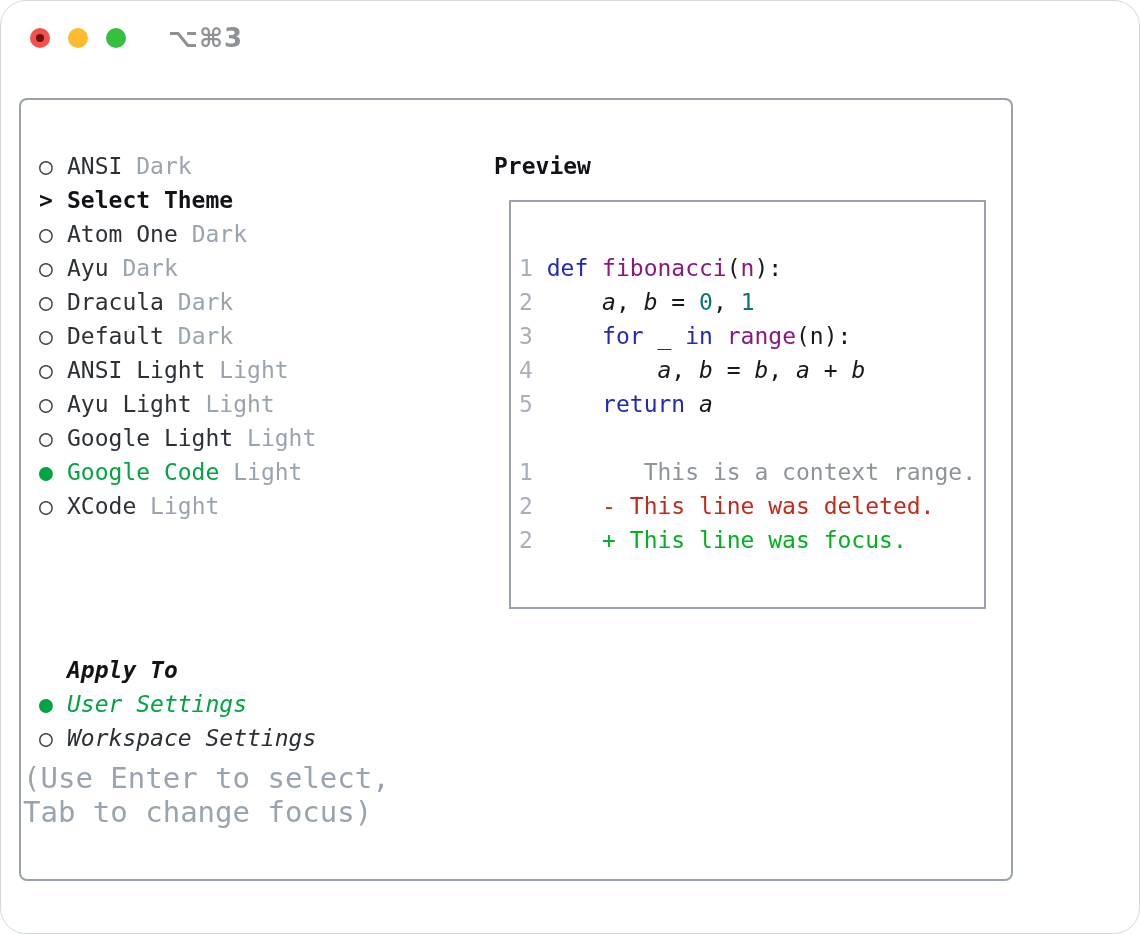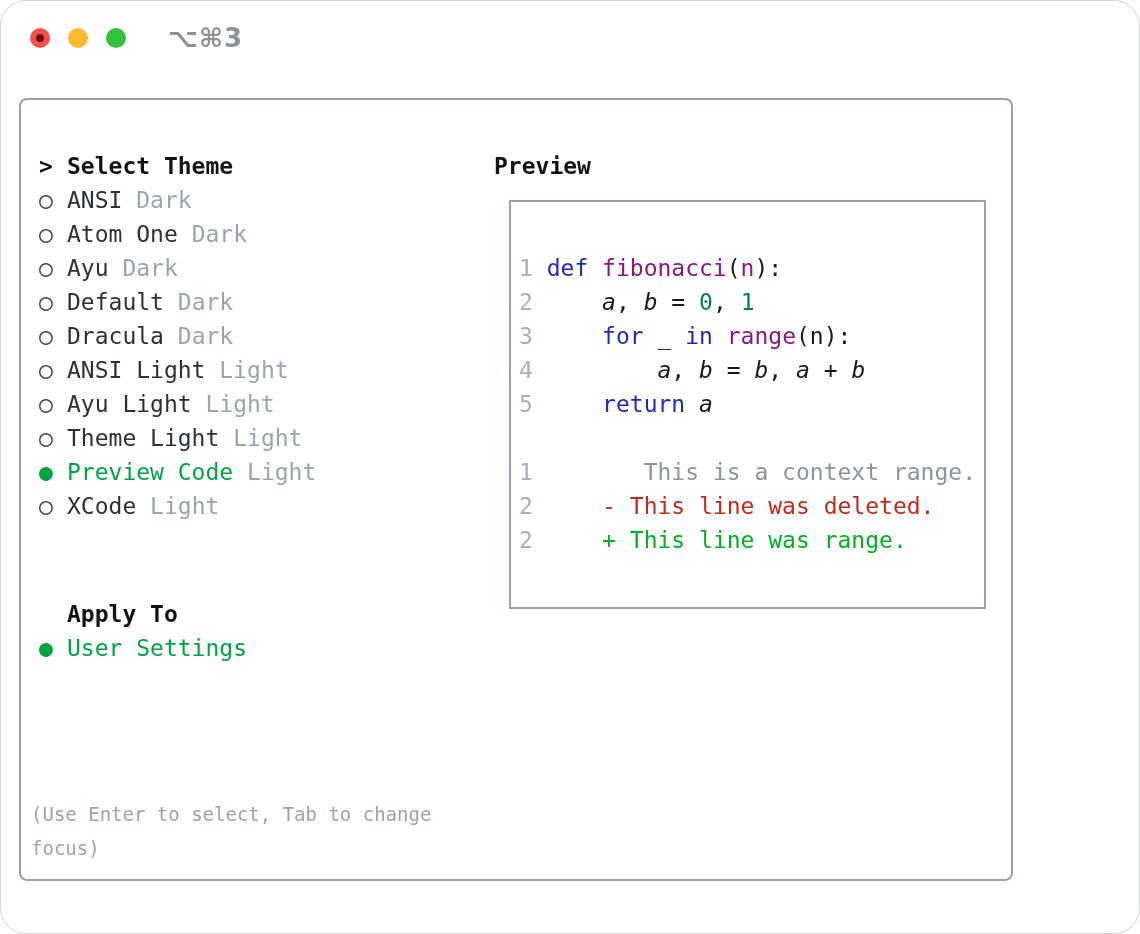--- a/index.html
+++ b/index.html
@@ -37,29 +37,29 @@
 
   
   .theme-list { position: absolute; left: 38px; top: 148px; }
   .row { height: 34px; line-height: 34px; font-size: 23px; white-space: pre; color: var(--text_primary); }
   .row .marker { display: inline-block; width: 28px; color: #41464e; }
   .row.header { font-weight: bold; color: #111317; }
   .row.header .marker { color: #111317; font-weight: bold; }
   .row .variant { color: var(--text_muted); }
   .row.selected .name, .row.selected .marker { color: var(--accent_green); }
 
-  .apply-to { position: absolute; left: 38px; top: 596px; }
+  .apply-to { position: absolute; left: 38px; top: 652px; font-style: italic; }
   .section-label {
     height: 34px; line-height: 34px; font-size: 23px; font-weight: bold;
     color: #111317; padding-left: 28px; white-space: pre;
   }
 
   .help {
-    position: absolute; left: 30px; top: 760px; width: 430px;
-    font-size: 19px; line-height: 34px; color: var(--text_muted); margin-top: 36px;
+    position: absolute; left: 22px; top: 760px; width: 430px;
+    font-size: 29px; line-height: 34px; color: var(--text_muted);
   }
 
   
   .preview-title {
     position: absolute; left: 493px; top: 148px; height: 34px; line-height: 34px;
     font-size: 23px; font-weight: bold; color: #111317;
   }
   .preview-box {
     position: absolute; left: 508px; top: 199px; width: 477px; height: 409px;
     border: 2px solid var(--panel_border); background: #fff; overflow: hidden;
@@ -84,51 +84,52 @@
   <div class="titlebar">
     <span class="light light-red"></span>
     <span class="light light-yellow"></span>
     <span class="light light-green"></span>
     <span class="win-title">⌥⌘3</span>
   </div>
 
   <div class="panel"></div>
 
   <div class="theme-list" id="theme-list">
+      <div class="row"><span class="marker">○</span><span class="name">ANSI</span> <span class="variant">Dark</span></div>
       <div class="row header"><span class="marker">&gt;</span><span class="name">Select Theme</span></div>
-      <div class="row"><span class="marker">○</span><span class="name">ANSI</span> <span class="variant">Dark</span></div>
       <div class="row"><span class="marker">○</span><span class="name">Atom One</span> <span class="variant">Dark</span></div>
       <div class="row"><span class="marker">○</span><span class="name">Ayu</span> <span class="variant">Dark</span></div>
+      <div class="row"><span class="marker">○</span><span class="name">Dracula</span> <span class="variant">Dark</span></div>
       <div class="row"><span class="marker">○</span><span class="name">Default</span> <span class="variant">Dark</span></div>
-      <div class="row"><span class="marker">○</span><span class="name">Dracula</span> <span class="variant">Dark</span></div>
       <div class="row"><span class="marker">○</span><span class="name">ANSI Light</span> <span class="variant">Light</span></div>
       <div class="row"><span class="marker">○</span><span class="name">Ayu Light</span> <span class="variant">Light</span></div>
-      <div class="row"><span class="marker">○</span><span class="name">Theme Light</span> <span class="variant">Light</span></div>
-      <div class="row selected"><span class="marker">●</span><span class="name">Preview Code</span> <span class="variant">Light</span></div>
+      <div class="row"><span class="marker">○</span><span class="name">Google Light</span> <span class="variant">Light</span></div>
+      <div class="row selected"><span class="marker">●</span><span class="name">Google Code</span> <span class="variant">Light</span></div>
       <div class="row"><span class="marker">○</span><span class="name">XCode</span> <span class="variant">Light</span></div>
     </div>
 
   <div class="apply-to">
     <div class="section-label">Apply To</div>
     <div id="apply-list">
         <div class="row selected"><span class="marker">●</span><span class="name">User Settings</span></div>
+        <div class="row"><span class="marker">○</span><span class="name">Workspace Settings</span></div>
       </div>
   </div>
 
   <div class="help">(Use Enter to select, Tab to change focus)</div>
 
   <div class="preview-title">Preview</div>
 
   <div class="preview-box">
     <div class="code" id="code">
         <div class="code-line"><span class="tk-ln">1 </span><span class="tk-kw">def </span><span class="tk-fn">fibonacci</span><span class="tk-pl">(</span><span class="tk-fn">n</span><span class="tk-pl">):</span></div>
         <div class="code-line"><span class="tk-ln">2 </span><span class="tk-pl">    </span><span class="tk-id">a</span><span class="tk-pl">, </span><span class="tk-id">b</span><span class="tk-pl"> = </span><span class="tk-nm">0</span><span class="tk-pl">, </span><span class="tk-nm">1</span></div>
         <div class="code-line"><span class="tk-ln">3 </span><span class="tk-pl">    </span><span class="tk-kw">for</span><span class="tk-pl"> _ </span><span class="tk-kw">in</span><span class="tk-pl"> </span><span class="tk-fn">range</span><span class="tk-pl">(n):</span></div>
         <div class="code-line"><span class="tk-ln">4 </span><span class="tk-pl">        </span><span class="tk-id">a</span><span class="tk-pl">, </span><span class="tk-id">b</span><span class="tk-pl"> = </span><span class="tk-id">b</span><span class="tk-pl">, </span><span class="tk-id">a</span><span class="tk-pl"> + </span><span class="tk-id">b</span></div>
         <div class="code-line"><span class="tk-ln">5 </span><span class="tk-pl">    </span><span class="tk-kw">return </span><span class="tk-id">a</span></div>
         <div class="code-line"></div>
         <div class="code-line"><span class="tk-ln">1</span><span class="tk-pl">        </span><span class="tk-ctx">This is a context range.</span></div>
         <div class="code-line"><span class="tk-ln">2</span><span class="tk-pl">     </span><span class="tk-del">- This line was deleted.</span></div>
-        <div class="code-line"><span class="tk-ln">2</span><span class="tk-pl">     </span><span class="tk-add">+ This line was range.</span></div>
+        <div class="code-line"><span class="tk-ln">2</span><span class="tk-pl">     </span><span class="tk-add">+ This line was focus.</span></div>
       </div>
   </div>
 
 </div>
 
 </body></html>

